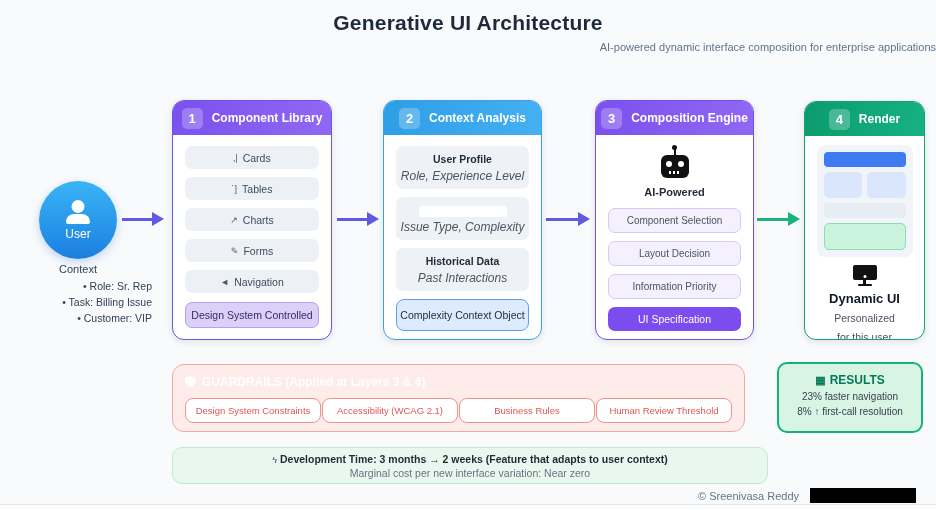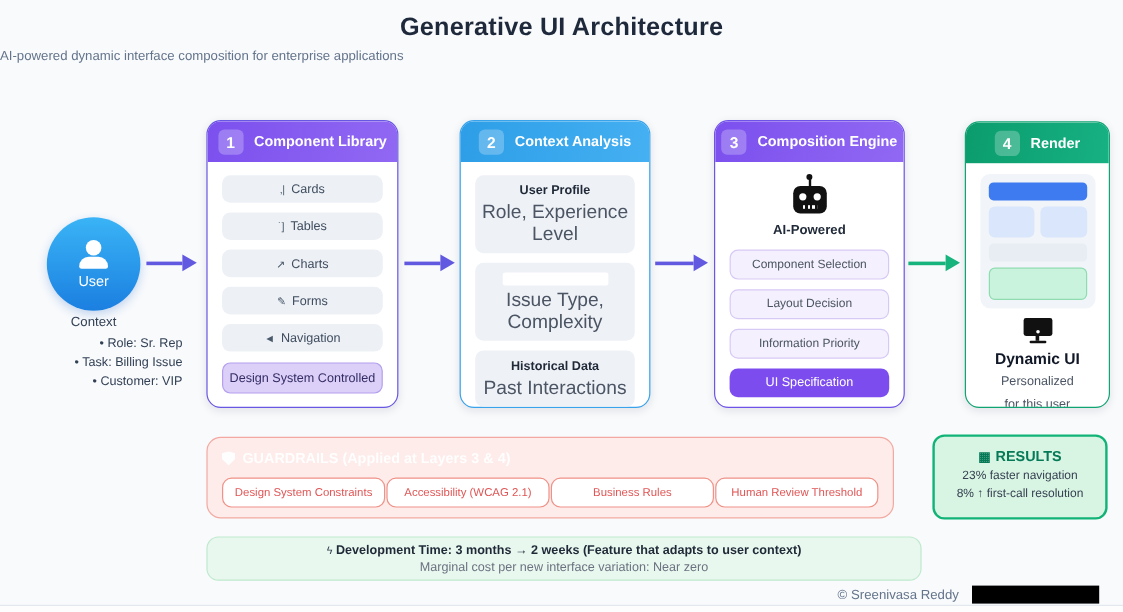--- a/index.html
+++ b/index.html
@@ -2,21 +2,21 @@
 <html style="--c-accent_purple: #7b50ee; --c-purple_light: #9168f3; --c-accent_blue: #2d9ee7; --c-blue_light: #45b0f2; --c-accent_green: #0b9c6c; --c-green_light: #17b183; --c-arrow_purple: #6159e0; --c-arrow_green: #17b47e; --c-user_blue_top: #3ab4f6; --c-user_blue_bottom: #1b7fe0; --c-guard_bg: #fdecea; --c-guard_border: #f3a9a1; --c-guard_red: #e05555; --c-results_bg: #d8f5e4; --c-results_border: #12b377; --c-results_green: #067a57; --c-mint_bg: #e9f8ef; --c-mint_border: #bfe9cd;"><head>
 <meta charset="utf-8">
 <style>
   html,body{margin:0;padding:0;background:#fff;}
   .stage{position:relative;width:936px;height:510px;background:#f8fafc;
          font-family:"Liberation Sans",sans-serif;overflow:hidden;}
 
   
   .page-title{position:absolute;top:11px;left:0;width:100%;text-align:center;
               font-size:21px;font-weight:bold;color:#1e293b;letter-spacing:.2px;}
-  .page-subtitle{position:absolute;top:41px;left:0;width:100%;text-align:left;
+  .page-subtitle{position:absolute;top:41px;left:0;width:100%;text-align:right;
                  font-size:11px;color:#64748b;}
 
   
   .user-circle{position:absolute;left:39px;top:181px;width:78px;height:78px;border-radius:50%;
                background:linear-gradient(180deg,var(--c-user_blue_top,#3ab4f6),var(--c-user_blue_bottom,#1b7fe0));
                display:flex;flex-direction:column;align-items:center;justify-content:center;
                box-shadow:0 3px 8px rgba(30,100,200,.25);}
   .person-icon{position:relative;width:26px;height:24px;}
   .person-icon .ph{position:absolute;left:50%;top:0;transform:translateX(-50%);
                    width:13px;height:13px;border-radius:50%;background:#fff;}
@@ -57,21 +57,21 @@
             font-size:10.5px;color:#3f4c5e;}
   .lib-icon{font-size:9px;color:#4b5a6b;}
   .design-pill{margin-top:auto;height:24px;min-height:24px;background:#dccff8;border:1px solid #b4a0ee;
                border-radius:7px;display:flex;align-items:center;justify-content:center;
                font-size:10.5px;color:#332d63;}
 
   
   .ctx-card{background:#eef1f6;border-radius:7px;padding:7px 4px 6px;text-align:center;}
   .ctx-card-title{font-size:10.5px;font-weight:bold;color:#1f2937;min-height:13px;}
   .redaction-white{display:inline-block;width:88px;height:11px;background:#fff;border-radius:2px;vertical-align:middle;}
-  .ctx-card-sub{font-size:16px;color:#4b5563;margin-top:3px;}
+  .ctx-card-sub{font-size:12px;color:#4b5563;margin-top:3px;font-style:italic;}
   .sco-pill{margin-top:auto;height:30px;min-height:30px;background:#dcebfd;border:1.5px solid #5f9df2;
             border-radius:8px;display:flex;align-items:center;justify-content:center;
             font-size:10.5px;color:#1f2937;}
 
   
   .robot{position:relative;width:30px;height:30px;align-self:center;margin-top:2px;}
   .robot .antenna{position:absolute;top:1px;left:50%;width:2px;height:6px;background:#111;transform:translateX(-50%);}
   .robot .antenna::before{content:"";position:absolute;top:-4px;left:-1.5px;width:5px;height:5px;border-radius:50%;background:#111;}
   .robot .rhead{position:absolute;top:7px;left:1px;right:1px;bottom:0;background:#111;border-radius:6px;}
   .robot .eye{position:absolute;top:6px;width:6px;height:6px;border-radius:50%;background:#fff;}

